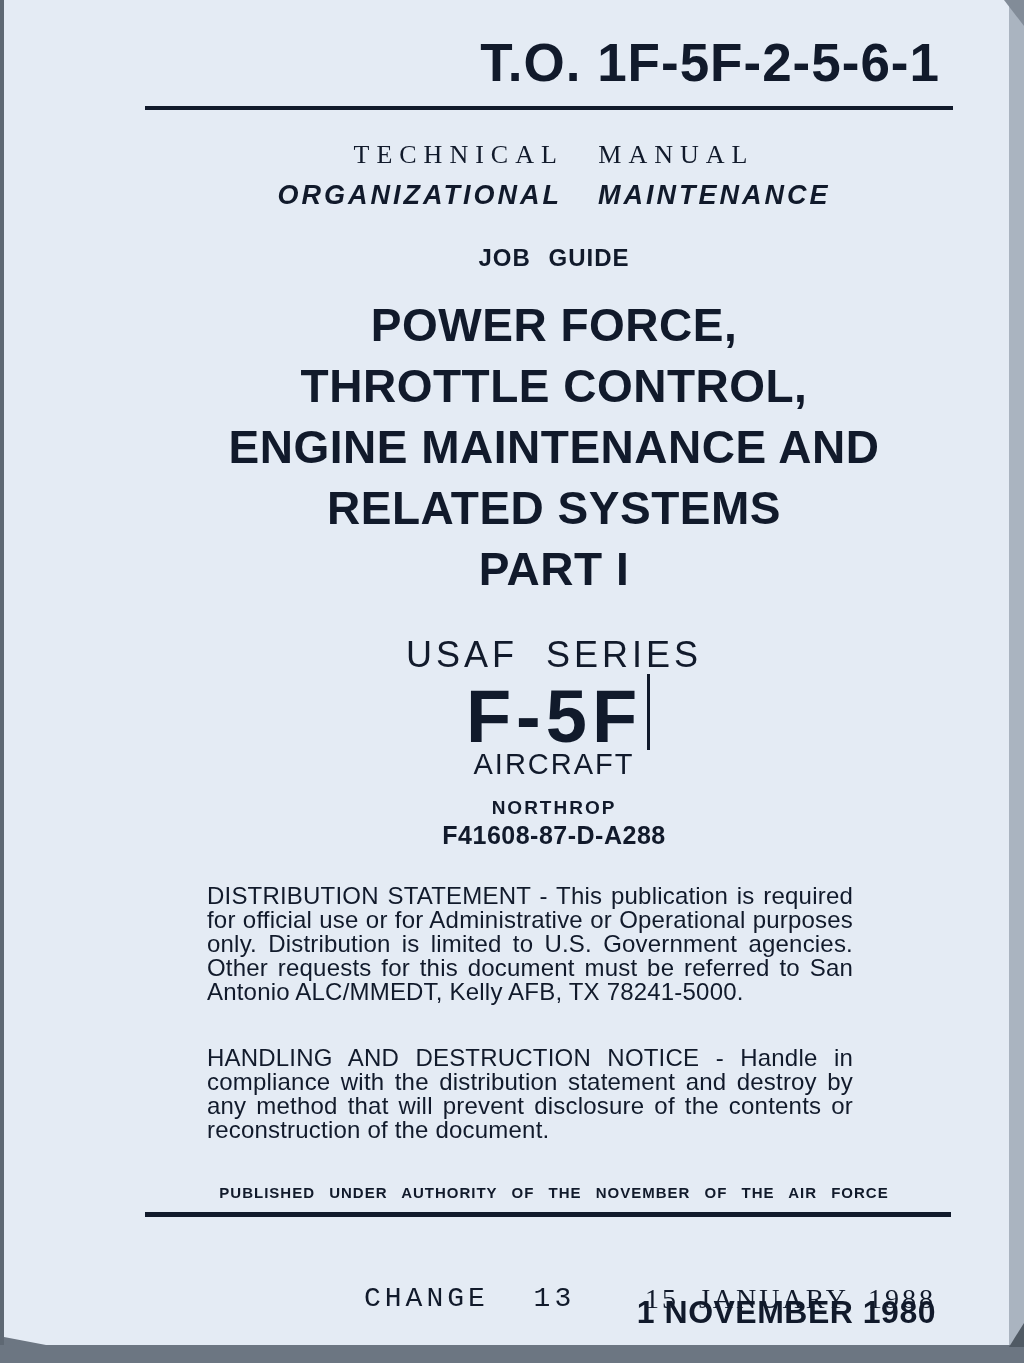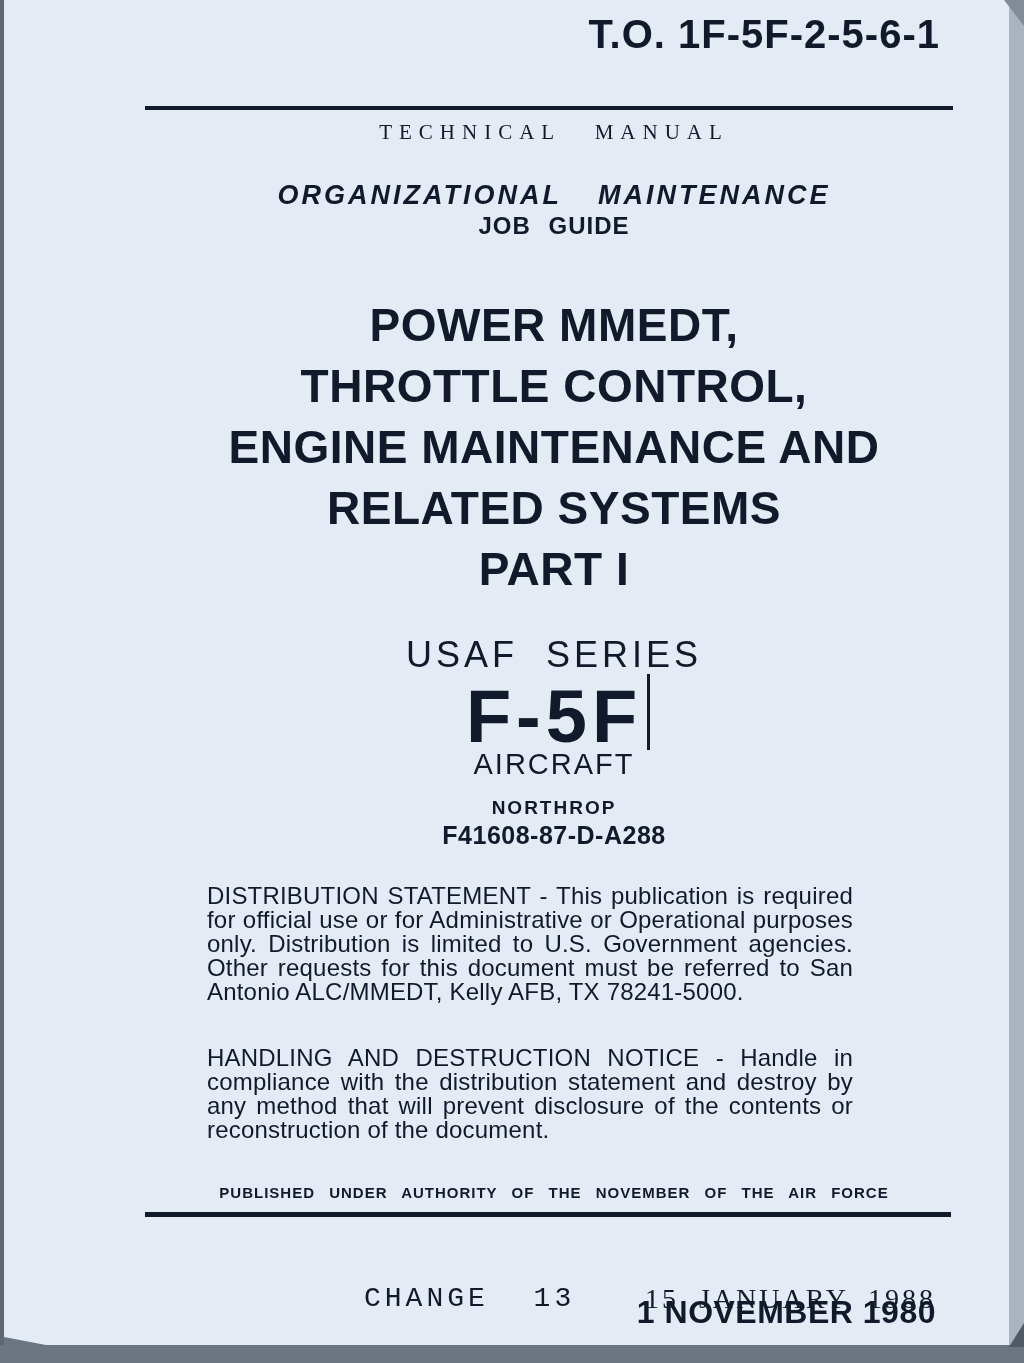--- a/index.html
+++ b/index.html
@@ -25,26 +25,26 @@
   #edge-bottom{left:0;bottom:0;width:1024px;height:18px;background:#6c7682;}
   #edge-bottom-left-bevel{left:4px;bottom:18px;width:0;height:0;
     border-bottom:8px solid #6c7682;border-right:42px solid transparent;}
   #edge-bottom-right-corner{right:0;bottom:16px;width:0;height:0;
     border-bottom:24px solid #505a64;border-left:15px solid transparent;}
   
   .rule{background:#111a2b;}
   #rule-top{left:145px;top:106px;width:808px;height:4px;}
   #rule-bottom{left:145px;top:1212px;width:806px;height:5px;}
   
-  #to-number{top:12px;right:84px;font-size:40px;font-weight:bold;letter-spacing:1px;margin-left:9px;}
-  #doc-type{top:120px;font-family:"Liberation Serif",serif;font-size:21px;
+  #to-number{top:32px;right:84px;font-size:53px;font-weight:bold;letter-spacing:1px;margin-left:9px;}
+  #doc-type{top:140px;font-family:"Liberation Serif",serif;font-size:26px;
     letter-spacing:7px;word-spacing:22px;text-align:center;}
   #maintenance-level{top:180px;font-size:27px;font-weight:bold;font-style:italic;
     letter-spacing:3px;word-spacing:26px;}
-  #guide-type{top:212px;font-size:24px;font-weight:bold;letter-spacing:1px;word-spacing:10px;}
+  #guide-type{top:244px;font-size:24px;font-weight:bold;letter-spacing:1px;word-spacing:10px;}
   
   #main-title{top:295px;font-size:46px;font-weight:bold;line-height:61px;letter-spacing:0.5px;}
   
   #series-label{top:634px;font-size:36px;letter-spacing:4px;word-spacing:14px;}
   #aircraft-model{top:674px;font-size:74px;font-weight:bold;letter-spacing:5px;}
   #cursor-artifact{left:647px;top:674px;width:3px;height:76px;background:#111a2b;}
   #aircraft-label{top:748px;font-size:29px;letter-spacing:2px;}
   #manufacturer{top:797px;font-size:19px;font-weight:bold;letter-spacing:2px;}
   #contract-number{top:821px;font-size:25px;font-weight:bold;letter-spacing:0.5px;}
   
@@ -74,21 +74,21 @@
   <div class="abs" id="edge-bottom-right-corner"></div>
 
   <div class="abs" id="to-number">T.O. 1F-5F-2-5-6-1</div>
   <div class="abs rule" id="rule-top"></div>
 
   <div class="abs ctr" id="doc-type">TECHNICAL MANUAL</div>
   <div class="abs ctr" id="maintenance-level">ORGANIZATIONAL MAINTENANCE</div>
   <div class="abs ctr" id="guide-type">JOB GUIDE</div>
 
   <div class="abs ctr" id="main-title">
-    <div>POWER MMEDT,</div>
+    <div>POWER FORCE,</div>
     <div>THROTTLE CONTROL,</div>
     <div>ENGINE MAINTENANCE AND</div>
     <div>RELATED SYSTEMS</div>
     <div>PART I</div>
   </div>
 
   <div class="abs ctr" id="series-label">USAF SERIES</div>
   <div class="abs ctr" id="aircraft-model">F-5F</div>
   <div class="abs" id="cursor-artifact"></div>
   <div class="abs ctr" id="aircraft-label">AIRCRAFT</div>

